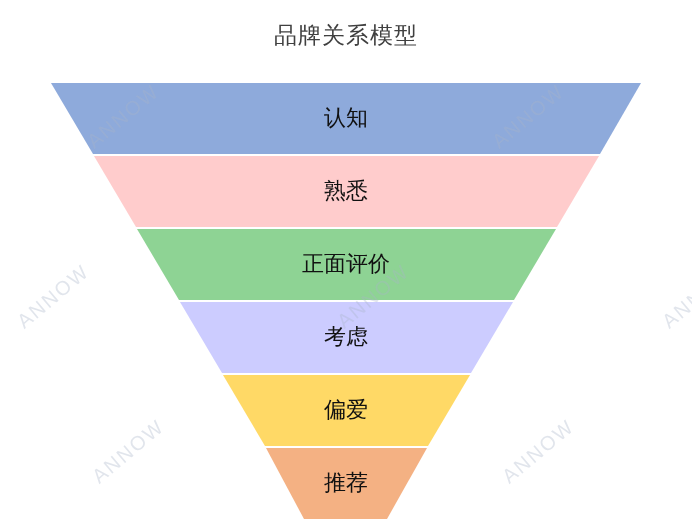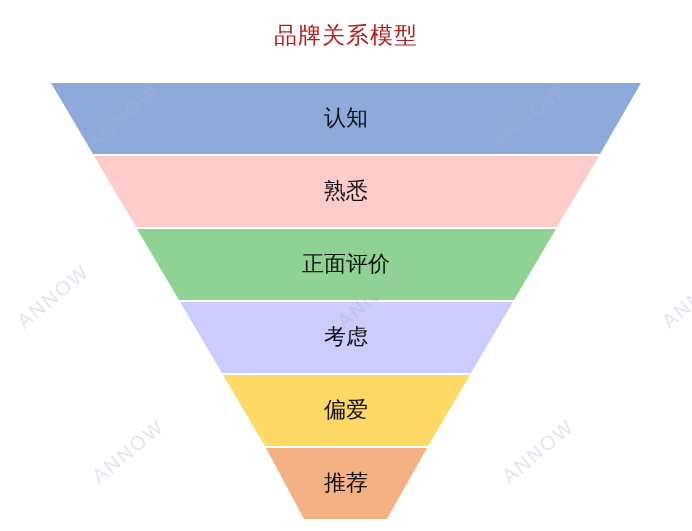--- a/index.html
+++ b/index.html
@@ -1,17 +1,17 @@
 <!DOCTYPE html>
 <html><head>
 <meta charset="utf-8">
 <style>
   html,body{margin:0;padding:0;background:#ffffff;}
   body{width:692px;height:531px;position:relative;overflow:hidden;font-family:"DejaVu Sans","Liberation Sans",sans-serif;}
-  .title{position:absolute;top:20px;left:0;width:692px;text-align:center;font-size:23px;color:#b91c1c;letter-spacing:1px;}
+  .title{position:absolute;top:20px;left:0;width:692px;text-align:center;font-size:23px;color:#404040;letter-spacing:1px;}
   svg.funnel{position:absolute;left:0;top:0;}
   .label{font-size:22px;fill:#111;font-family:"DejaVu Sans","Liberation Sans",sans-serif;}
   .wm{position:absolute;font-size:20px;color:rgba(170,180,200,0.35);transform:rotate(-40deg);letter-spacing:2px;font-family:"Liberation Sans",sans-serif;}
 </style>
 </head>
 <body>
 
 <div class="title">品牌关系模型</div>
 
 <svg class="funnel" width="692" height="531">

